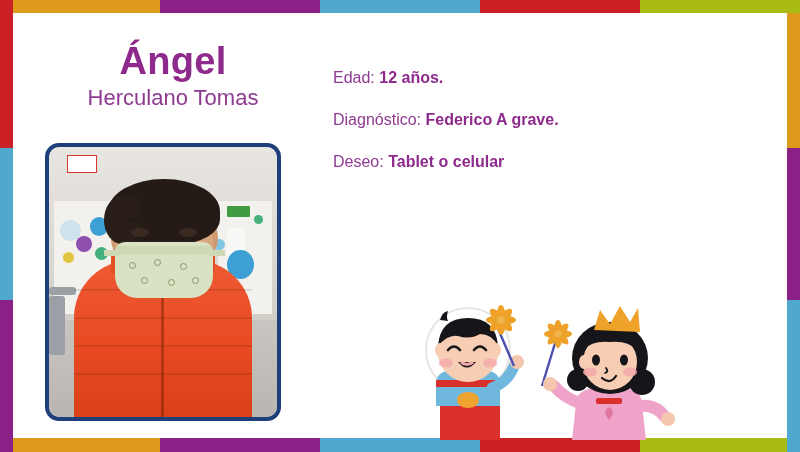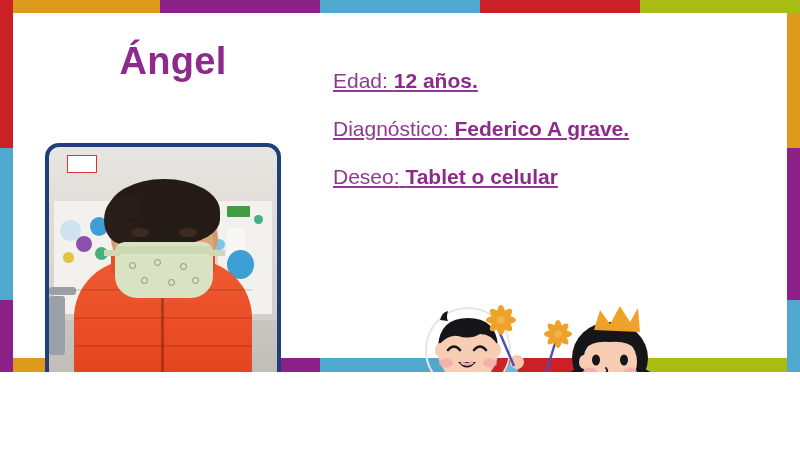--- a/index.html
+++ b/index.html
@@ -9,21 +9,21 @@
   }
   body {
     width: 800px;
     height: 452px;
     font-family: "Liberation Sans", sans-serif;
     overflow: hidden;
   }
   .card {
     position: relative;
     width: 800px;
-    height: 372px;
+    height: 452px;
     background: #ffffff;
     overflow: hidden;
   }
 
   
   .bar-seg {
     position: absolute;
   }
   .top-bar  { top: 0;  height: 13px; }
   .bot-bar  { bottom: 0; height: 14px; }
@@ -218,25 +218,24 @@
 
   
   .info {
     position: absolute;
     left: 333px;
     top: 68px;
     width: 420px;
     color: #8e3a90;
   }
   .info-line {
-    font-size: 21px;
+    font-size: 16px;
     line-height: 1.24;
     margin-bottom: 22px;
     color: #8e3a90;
-    text-decoration: underline;
   }
   .info-line:last-child { margin-bottom: 0; }
   .info-label { font-weight: normal; }
   .info-value { font-weight: bold; color: #8e2a8c; }
 
   
   .kids {
     position: absolute;
     left: 418px;
     top: 300px;
@@ -275,20 +274,21 @@
 
   <div>
     <div class="bar-seg right-bar" style="top:0;height:13px;background:#a8bc14;"></div>
     <div class="bar-seg right-bar" style="top:13px;height:135px;background:#de9a1a;"></div>
     <div class="bar-seg right-bar" style="top:148px;height:152px;background:#8b2086;"></div>
     <div class="bar-seg right-bar" style="top:300px;height:152px;background:#4fa8ce;"></div>
   </div>
 
   <div class="name-block">
     <div class="first-name">Ángel</div>
+    <div class="last-name">Herculano Tomas</div>
   </div>
 
   <div class="photo-frame">
     <div class="photo-inner">
       <div class="bg-wall"></div>
       <div class="bg-floor"></div>
 
       <div class="wall-panel" style="left:2%;top:20%;width:30%;height:42%;"></div>
       <div class="wall-panel" style="left:74%;top:20%;width:24%;height:42%;"></div>
       <div class="orange-door"></div>

